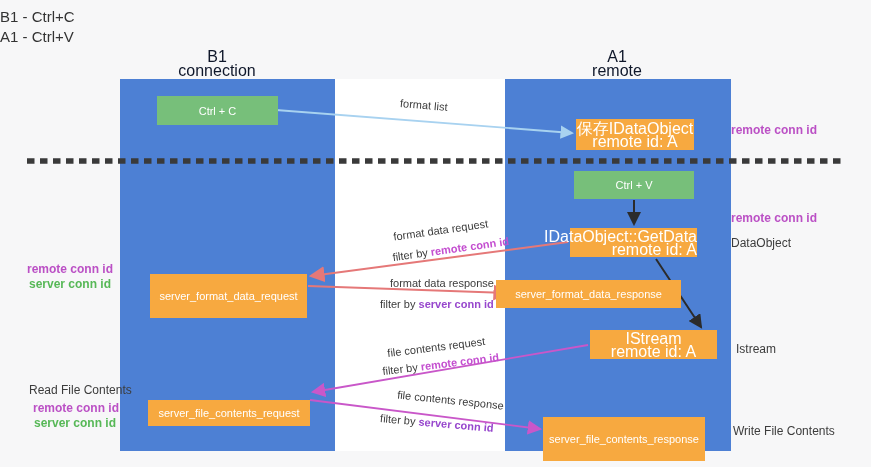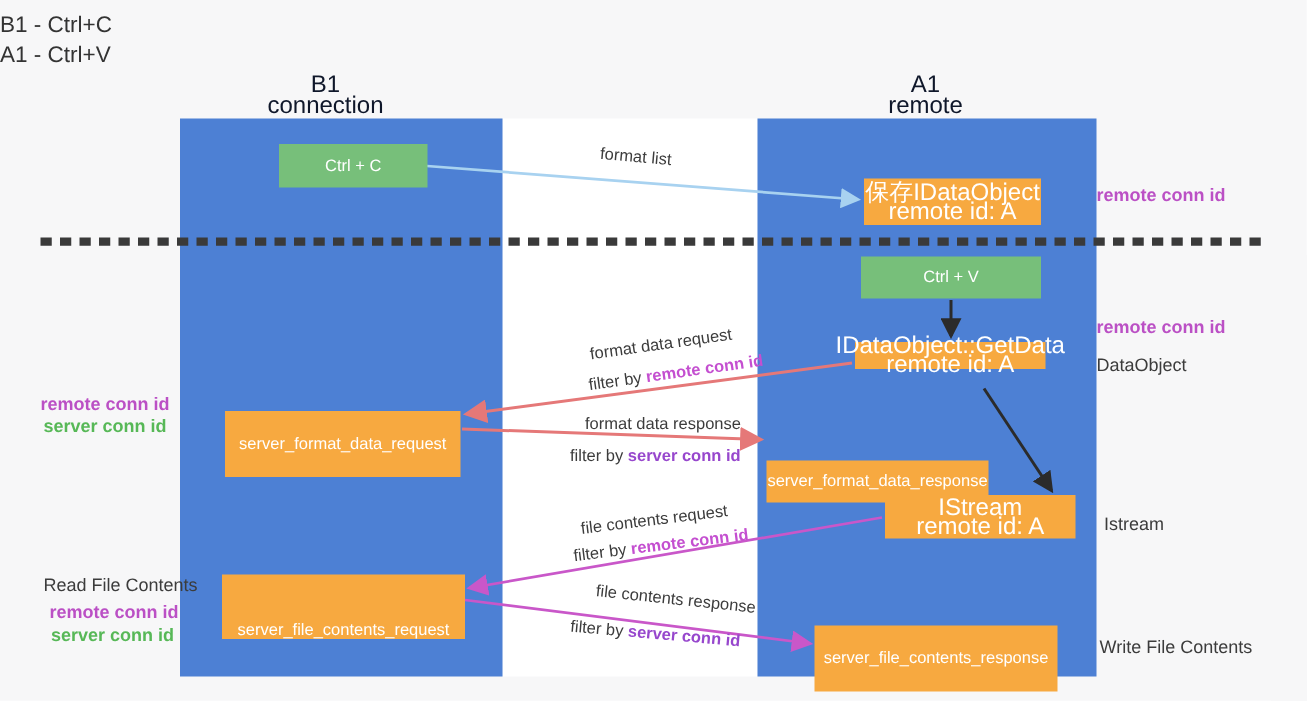--- a/index.html
+++ b/index.html
@@ -66,52 +66,52 @@
     <line x1="27" y1="161" x2="843" y2="161" stroke="#3a3a3a" stroke-width="5.5" stroke-dasharray="7.5 5.5"></line>
     <line x1="276" y1="110" x2="572" y2="133" stroke="#a8d2f0" stroke-width="1.8" marker-end="url(#m-blue)"></line>
     <line x1="634" y1="200" x2="634" y2="224" stroke="#2b2b2b" stroke-width="2" marker-end="url(#m-black)"></line>
     <line x1="656" y1="259" x2="701" y2="327" stroke="#2b2b2b" stroke-width="2" marker-end="url(#m-black)"></line>
     <line x1="568" y1="242" x2="311" y2="276" stroke="#e57878" stroke-width="2" marker-end="url(#m-salmon)"></line>
     <line x1="308" y1="286" x2="507" y2="293" stroke="#e57878" stroke-width="2" marker-end="url(#m-salmon)"></line>
     <line x1="588" y1="345" x2="313" y2="392" stroke="#c957c9" stroke-width="1.8" marker-end="url(#m-magenta)"></line>
     <line x1="310" y1="400" x2="540" y2="429" stroke="#c957c9" stroke-width="1.8" marker-end="url(#m-magenta)"></line>
   </svg>
 
-  <div class="box green one" style="left:157px;top:96px;width:99px;height:29px;margin-left:29px;">
+  <div class="box green one" style="left:157px;top:96px;width:121px;height:29px;">
     <div>Ctrl + C</div>
   </div>
 
   <div class="box orange two" style="left:576px;top:119px;width:118px;height:31px;">
     <div>保存IDataObject</div>
     <div>remote id: A</div>
   </div>
 
   <div class="box green one" style="left:574px;top:171px;width:120px;height:28px;">
     <div>Ctrl + V</div>
   </div>
 
-  <div class="box orange two" style="left:570px;top:228px;width:127px;height:18px;">
+  <div class="box orange two" style="left:570px;top:228px;width:127px;height:29px;align-items:flex-end;">
     <div>IDataObject::GetData</div>
     <div>remote id: A</div>
   </div>
 
   <div class="box orange one" style="left:150px;top:274px;width:157px;height:44px;">
     <div>server_format_data_request</div>
   </div>
 
-  <div class="box orange one" style="left:511px;top:280px;width:148px;height:28px;margin-top:27px;">
+  <div class="box orange one" style="left:496px;top:280px;width:185px;height:28px;">
     <div>server_format_data_response</div>
   </div>
 
   <div class="box orange two" style="left:590px;top:330px;width:127px;height:29px;">
     <div>IStream</div>
     <div>remote id: A</div>
   </div>
 
-  <div class="box orange one" style="left:148px;top:383px;width:162px;height:43px;justify-content:flex-end;">
+  <div class="box orange one" style="left:148px;top:400px;width:162px;height:26px;">
     <div>server_file_contents_request</div>
   </div>
 
   <div class="box orange one" style="left:543px;top:417px;width:162px;height:44px;">
     <div>server_file_contents_response</div>
   </div>
 
   <div class="albl" style="left:400px;top:99px;transform:rotate(5deg);">format list</div>
 
   <div class="albl" style="left:393px;top:224px;transform:rotate(-8deg);">format data request</div>

